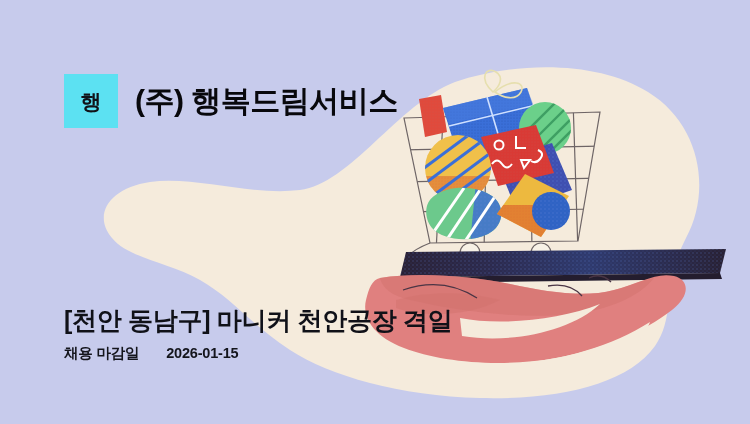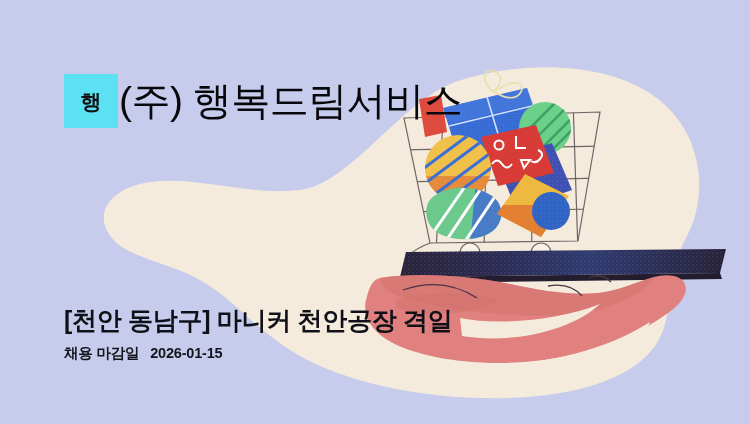--- a/index.html
+++ b/index.html
@@ -37,24 +37,24 @@
     align-items: center;
     justify-content: center;
     font-size: 21px;
     font-weight: 700;
     color: #111218;
     letter-spacing: 0;
     line-height: 1;
   }
   #company-name {
     position: absolute;
-    left: 119px;
+    left: 135px;
     top: 76px;
-    font-size: 39px;
-    font-weight: 400;
+    font-size: 30px;
+    font-weight: 700;
     color: #08080c;
     letter-spacing: -0.5px;
     white-space: nowrap;
     line-height: 50px;
   }
   #job-title {
     position: absolute;
     left: 64px;
     top: 304px;
     font-size: 25px;
@@ -67,21 +67,21 @@
     position: absolute;
     left: 64px;
     top: 344px;
     font-size: 14.5px;
     font-weight: 700;
     color: #14151c;
     white-space: nowrap;
     letter-spacing: -0.2px;
   }
   #deadline-row .dl-date {
-    margin-left: 7px;
+    margin-left: 23px;
   }
 </style>
 </head>
 <body>
 
 <div id="banner">
 
   <svg id="art-layer" viewBox="0 0 750 424" preserveAspectRatio="none" xmlns="http://www.w3.org/2000/svg">
     <defs>
       <clipPath id="cartClip">

